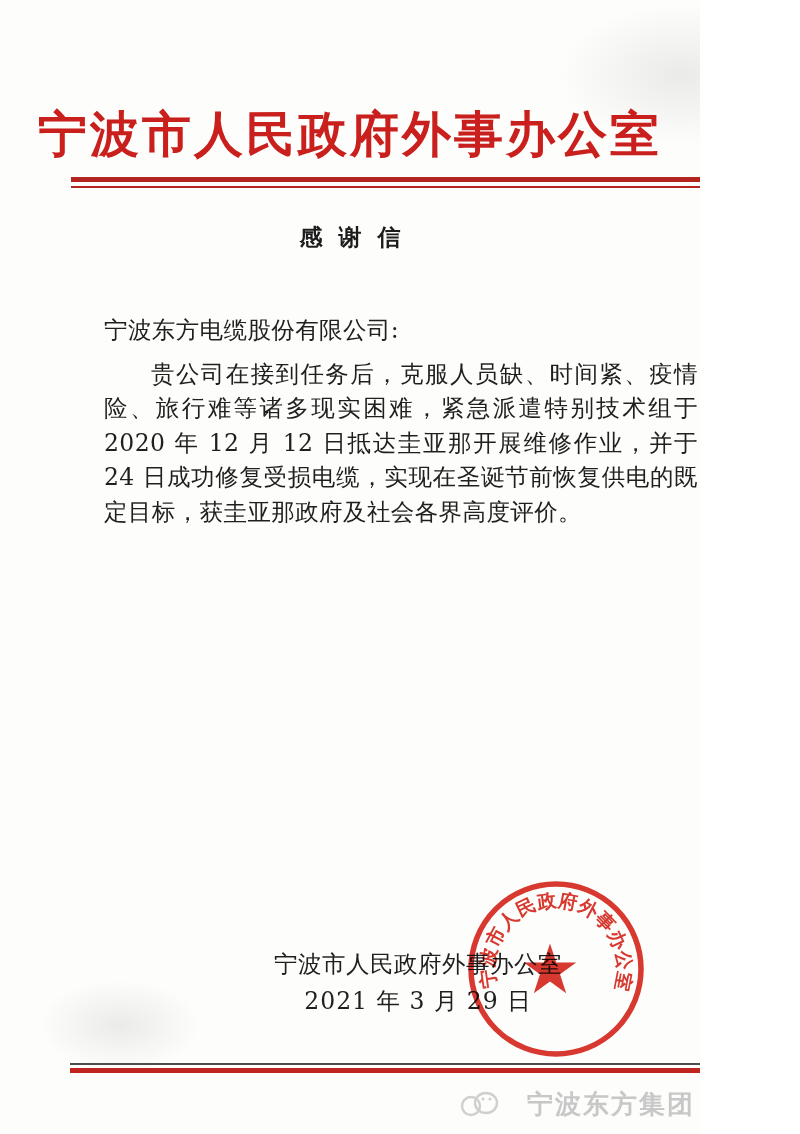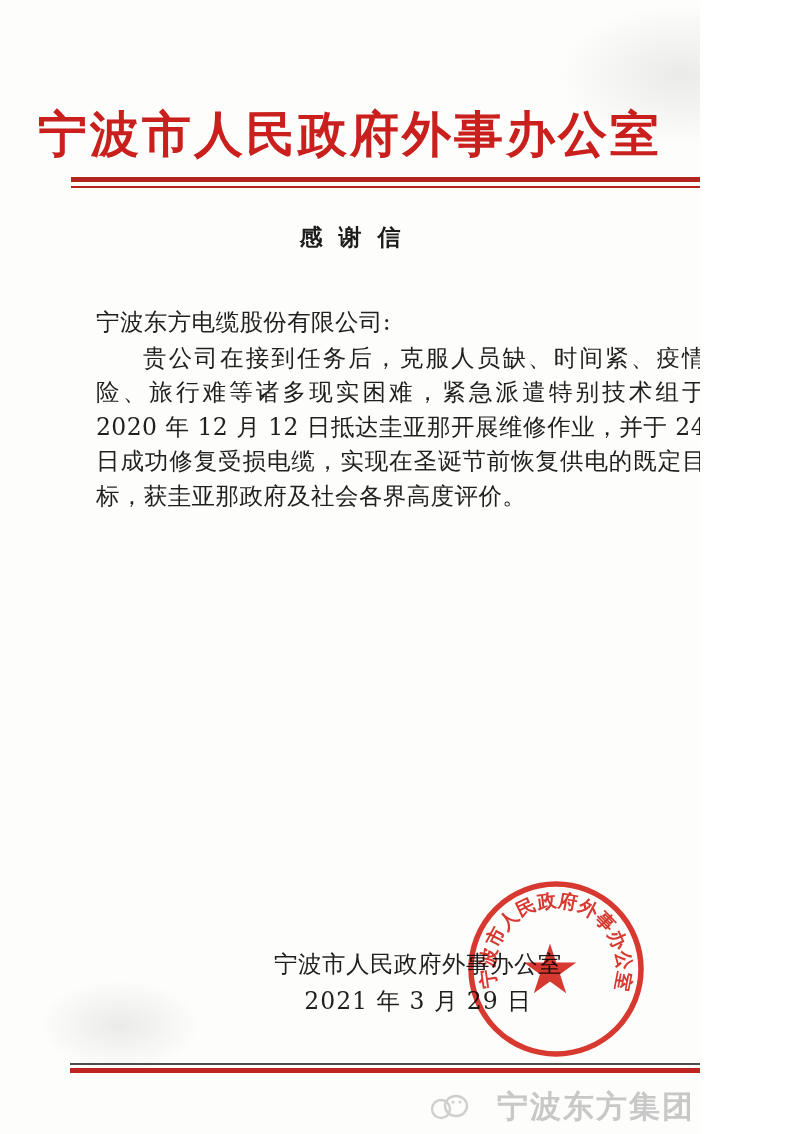--- a/index.html
+++ b/index.html
@@ -31,21 +31,21 @@
     position:absolute;left:0;right:0;top:222px;text-align:center;
     font-size:23px;font-weight:600;letter-spacing:16px;text-indent:16px;
     color:#1c1c1c;
   }
 
   .body-text{
     position:absolute;left:95px;top:304px;width:612px;
     font-size:23.5px;line-height:34.6px;letter-spacing:.4px;
     text-align:justify;
   }
-  .body-text p{margin:1px;text-indent:2em;}
+  .body-text p{margin:9px;text-indent:2em;}
   .body-text p.salutation{text-indent:0;}
 
   .sign-block{
     position:absolute;top:946px;right:138px;text-align:center;
     font-size:23.5px;line-height:37px;
   }
   .sign-block .sig{letter-spacing:.5px;white-space:nowrap;}
   .sign-block .date{letter-spacing:1px;white-space:nowrap;}
 
   .seal{
@@ -55,21 +55,21 @@
   .seal text{fill:#d6281f;font-family:"DejaVu Serif","Liberation Serif",serif;
     font-weight:bold;font-size:19px;letter-spacing:.5px;}
 
   .foot-rules{position:absolute;left:70px;top:1063px;width:660px;}
   .foot-rules .thin{height:2px;background:#4d4d4d;}
   .foot-rules .gap{height:3px;}
   .foot-rules .thick{height:5px;background:#c0241f;}
 
   .watermark{
     position:absolute;top:1086px;right:5px;display:flex;align-items:center;gap:25px;
-    color:#c8c8c8;font-size:31px;font-weight:bold;letter-spacing:2px;
+    color:#c8c8c8;font-size:26px;font-weight:bold;letter-spacing:2px;
     font-family:"DejaVu Sans","Liberation Sans",sans-serif;
   }
 </style>
 </head>
 <body>
 
 <div class="page">
 
   <div class="smudge s1"></div>
   <div class="smudge s2"></div>

